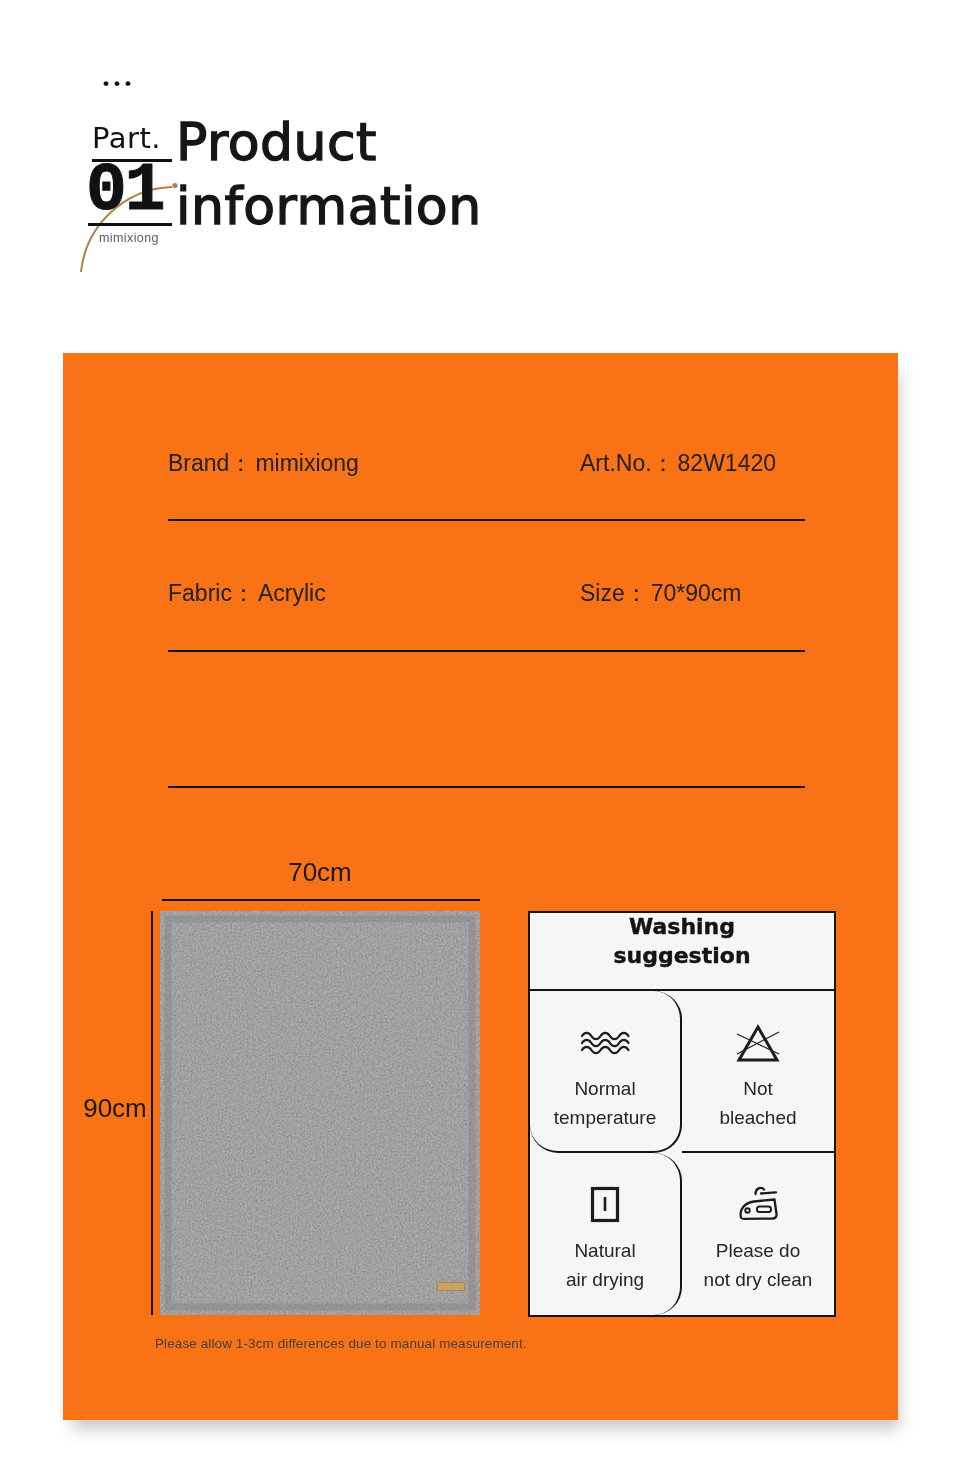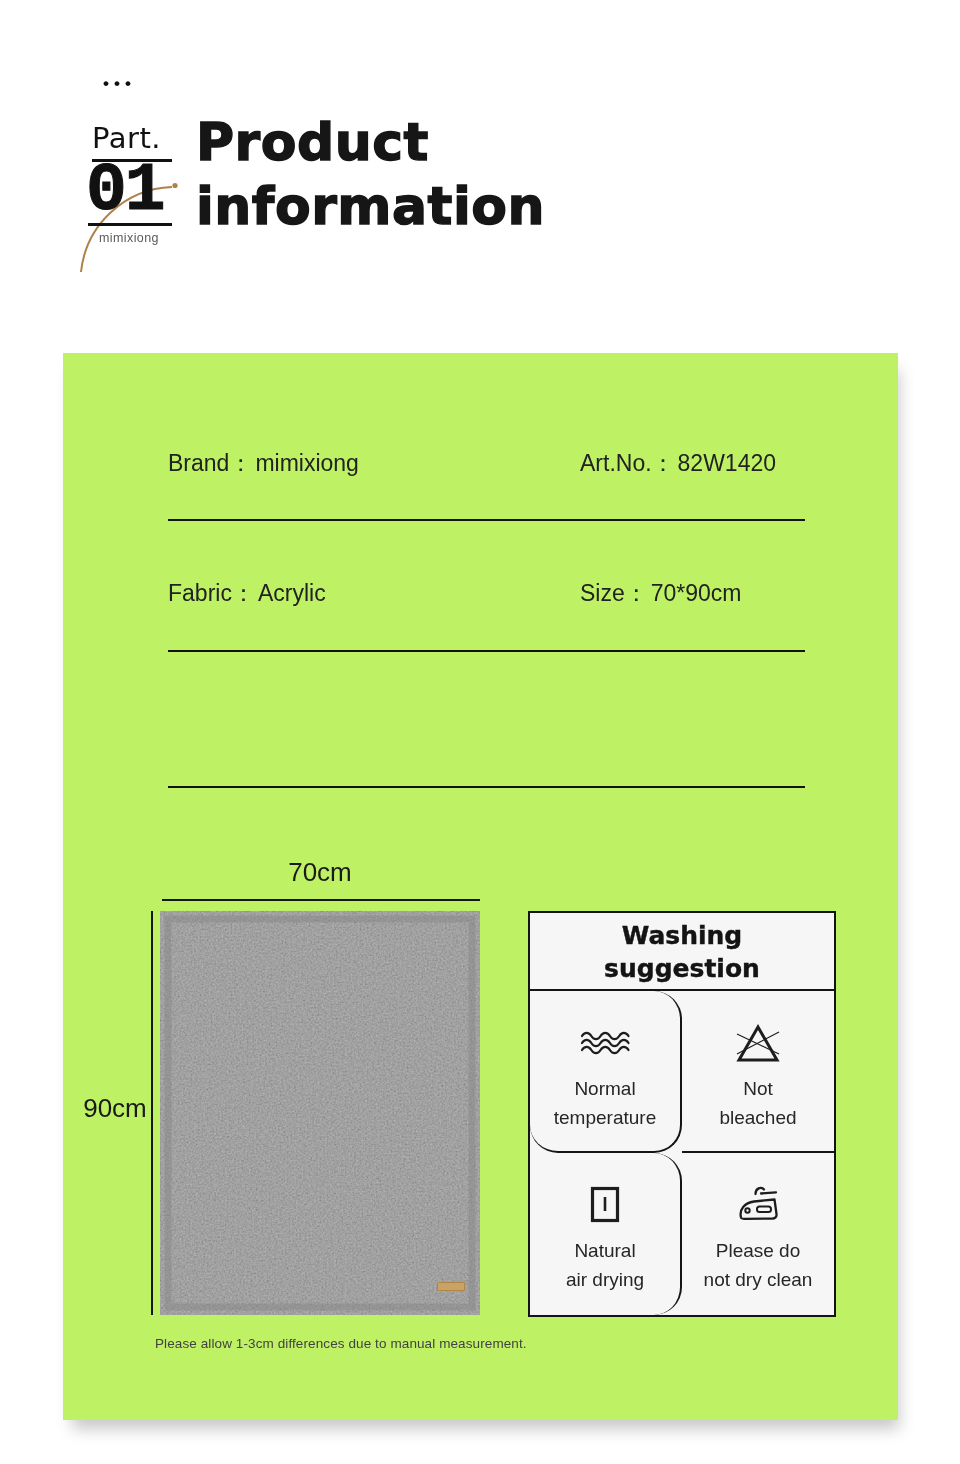--- a/index.html
+++ b/index.html
@@ -13,26 +13,26 @@
   .part-label{position:absolute;left:92px;top:121px;font-size:29px;font-weight:normal;
         font-family:"DejaVu Sans",sans-serif;color:#111;letter-spacing:0.5px;}
   .part-rule-1{position:absolute;left:92px;top:159px;width:80px;height:3px;background:#111;}
   .part-number{position:absolute;left:86px;top:157px;font-size:68px;font-weight:bold;
         font-family:Liberation Mono, monospace;line-height:1;color:#111;letter-spacing:-2px;
         -webkit-text-stroke:1px #111;}
   .part-rule-2{position:absolute;left:88px;top:223px;width:84px;height:3px;background:#111;}
   .brand-small{position:absolute;left:99px;top:231px;font-size:12.5px;color:#5a5a5a;
         letter-spacing:0.4px;}
   .arc-svg{position:absolute;left:60px;top:155px;width:150px;height:135px;pointer-events:none;}
-  .page-title{position:absolute;left:196px;top:110px;font-size:52px;line-height:1.24;
-        font-weight:bold;font-family:"DejaVu Sans",sans-serif;color:#161616;
+  .page-title{position:absolute;left:176px;top:110px;font-size:52px;line-height:1.24;
+        font-weight:normal;font-family:"DejaVu Sans",sans-serif;color:#161616;
         -webkit-text-stroke:1.4px #161616;letter-spacing:0.5px;}
   
   .info-box{position:absolute;left:63px;top:353px;width:835px;height:1067px;
-        background:#bef264;box-shadow:5px 13px 15px -4px rgba(0,0,0,0.22);}
+        background:#f97316;box-shadow:5px 13px 15px -4px rgba(0,0,0,0.22);}
   .spec-line{position:absolute;left:105px;width:640px;font-size:23px;color:#222;}
   .spec-pair{white-space:nowrap;}
   .spec-pair .lbl{color:#222;}
   .spec-pair .val{color:#222;margin-left:3px;}
   .spec-right{position:absolute;left:412px;top:0;}
   .divider{position:absolute;left:105px;width:637px;height:2px;background:#131313;}
   
   .dim-top-label{position:absolute;left:97px;top:504px;width:320px;text-align:center;
         font-size:26px;color:#1a1a1a;}
   .dim-top-line{position:absolute;left:99px;top:546px;width:318px;height:2px;background:#161616;}
@@ -44,21 +44,21 @@
   .blanket svg{display:block;}
   .blanket-tag{position:absolute;right:15px;bottom:24px;width:28px;height:9px;
         background:#c9a265;border:1px solid #b08648;border-radius:1px;box-sizing:border-box;}
   .note{position:absolute;left:92px;top:983px;font-size:13.5px;color:#424242;
         letter-spacing:0.1px;text-align:right;}
   
   .wash-table{position:absolute;left:465px;top:558px;width:308px;height:406px;
         border:2px solid #141414;box-sizing:border-box;display:flex;flex-direction:column;
         background:#f6f6f6;}
   .wash-header{height:78px;border-bottom:2px solid #141414;text-align:center;
-        font-weight:bold;font-size:25px;line-height:1.3;padding-top:7px;box-sizing:border-box;
+        font-weight:bold;font-size:22px;line-height:1.3;padding-top:0;box-sizing:border-box;
         font-family:"DejaVu Sans",sans-serif;color:#141414;-webkit-text-stroke:0.4px #141414;}
   .wash-grid{flex:1;display:grid;grid-template-columns:1fr 1fr;grid-template-rows:1fr 1fr;}
   .wash-cell{display:flex;flex-direction:column;align-items:center;padding-top:30px;
         box-sizing:border-box;}
   .wash-cell.br{border-right:2px solid #141414;border-radius:28px;}
   .wash-cell.bb{border-bottom:2px solid #141414;}
   .wash-icon{height:44px;display:flex;align-items:center;justify-content:center;}
   .wash-caption{margin-top:9px;text-align:center;font-size:19px;line-height:1.55;color:#262626;}
   .icon-stroke{stroke:#1d1d1d;fill:none;}
 </style>

